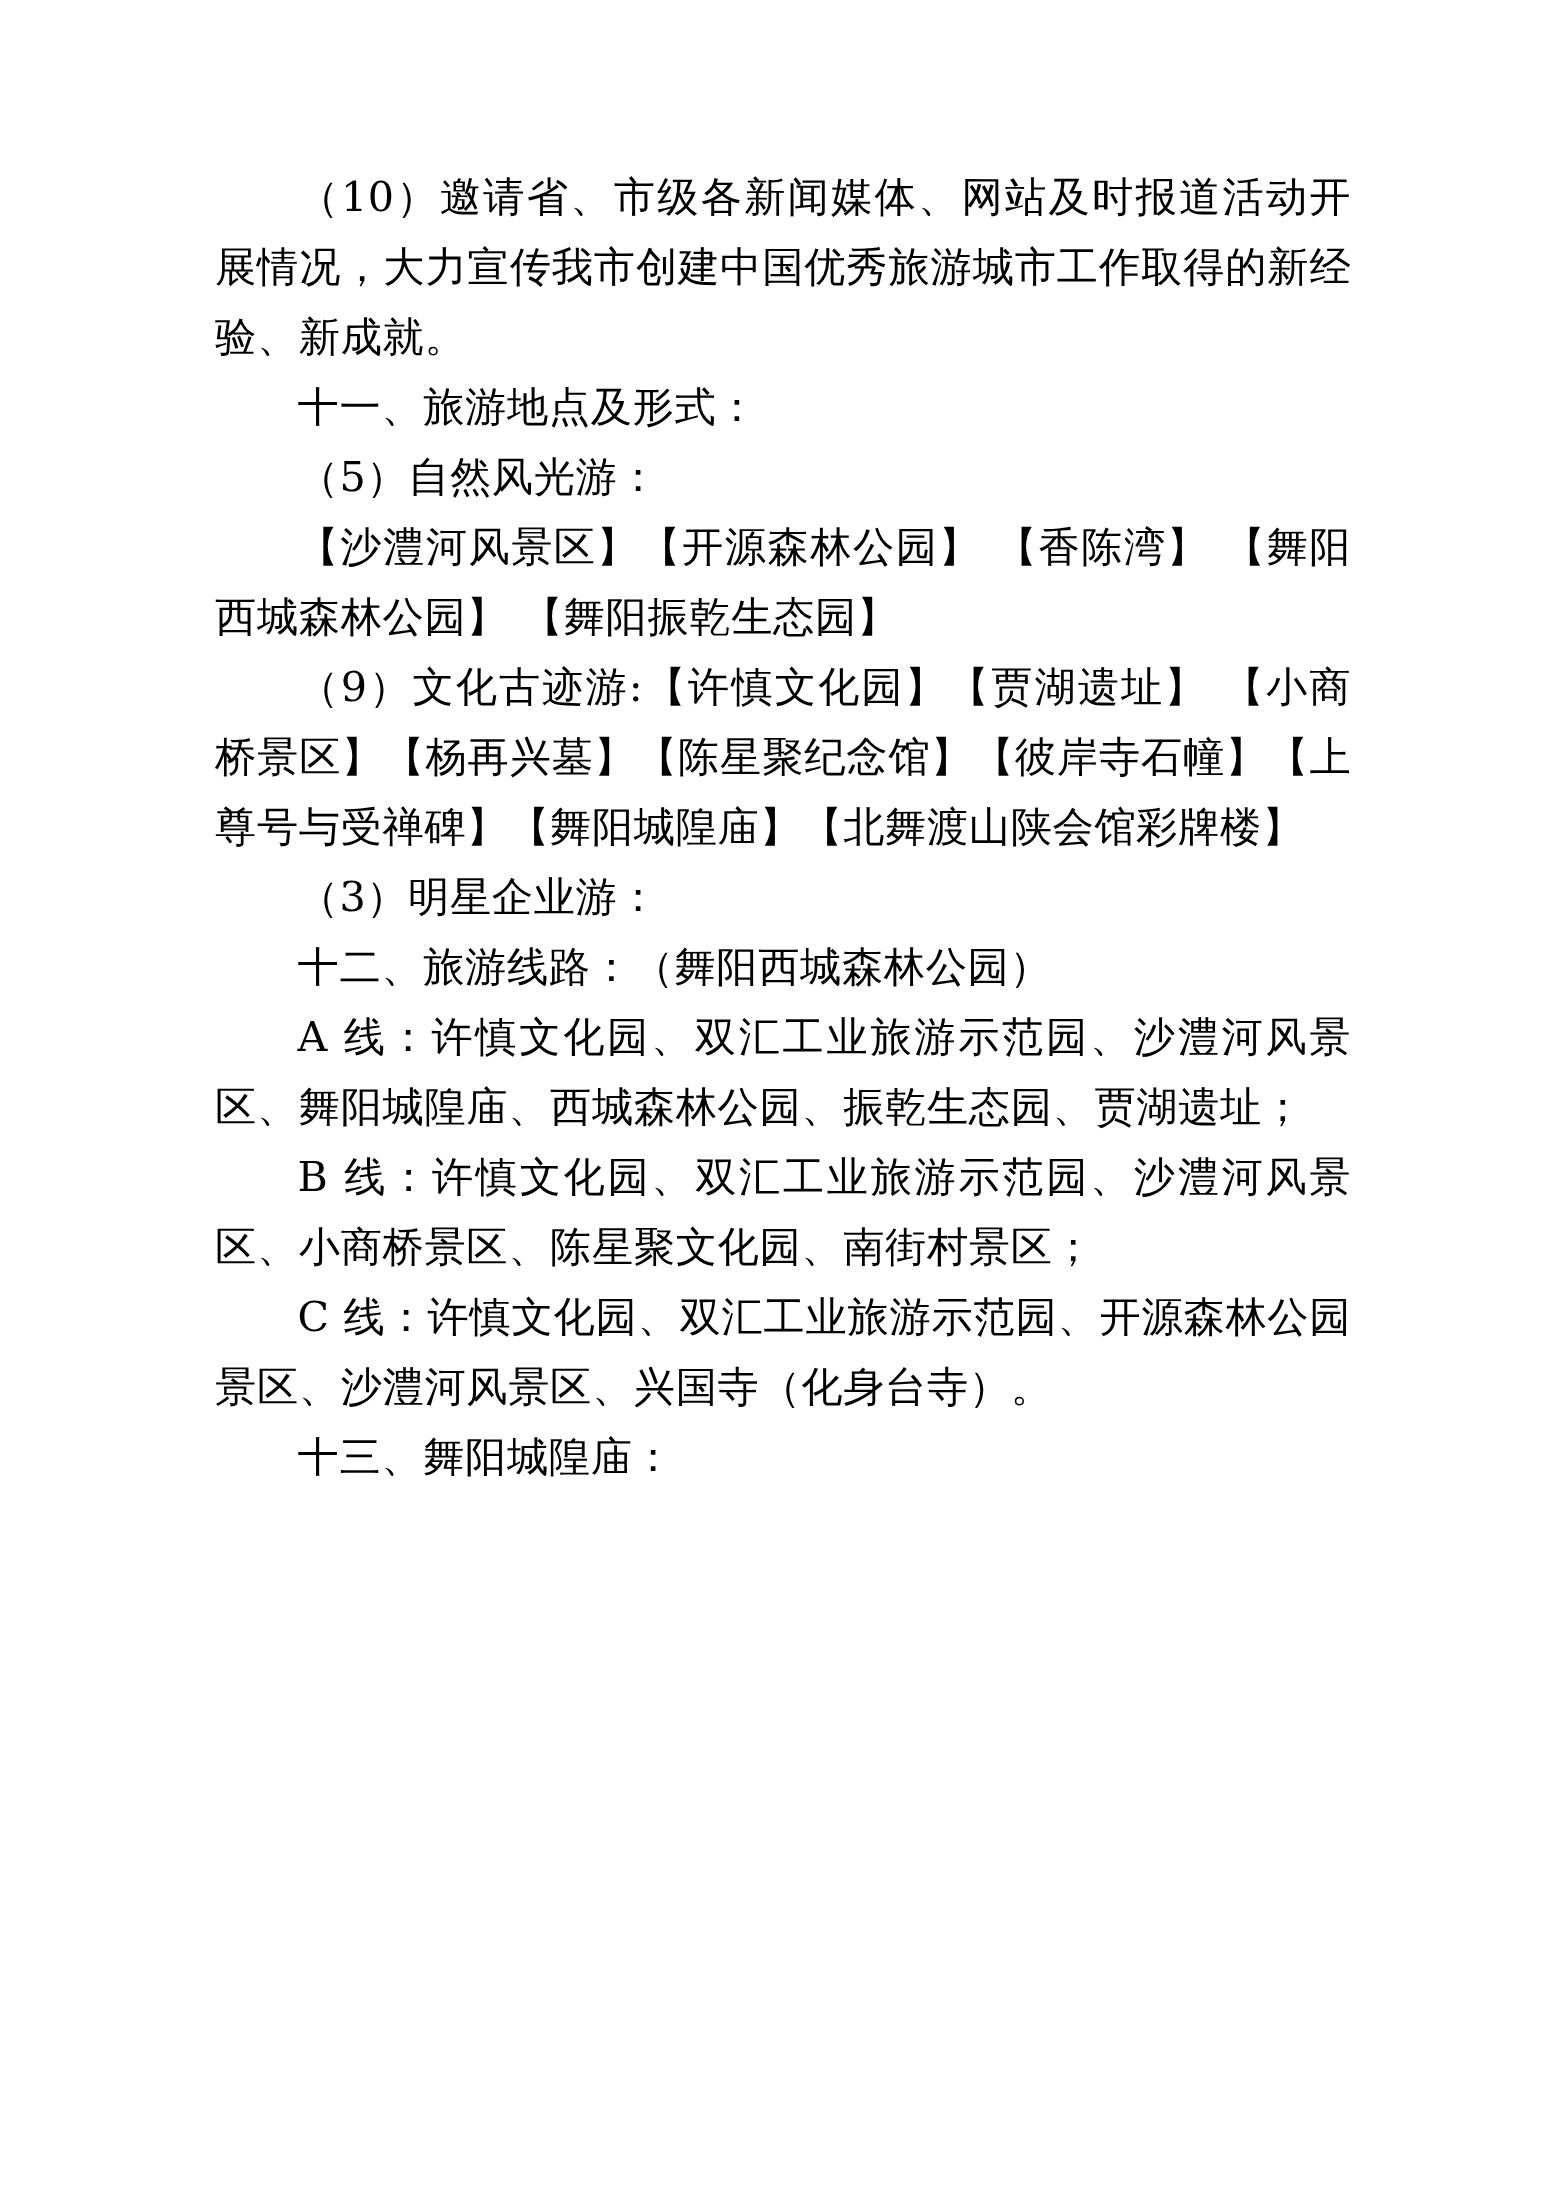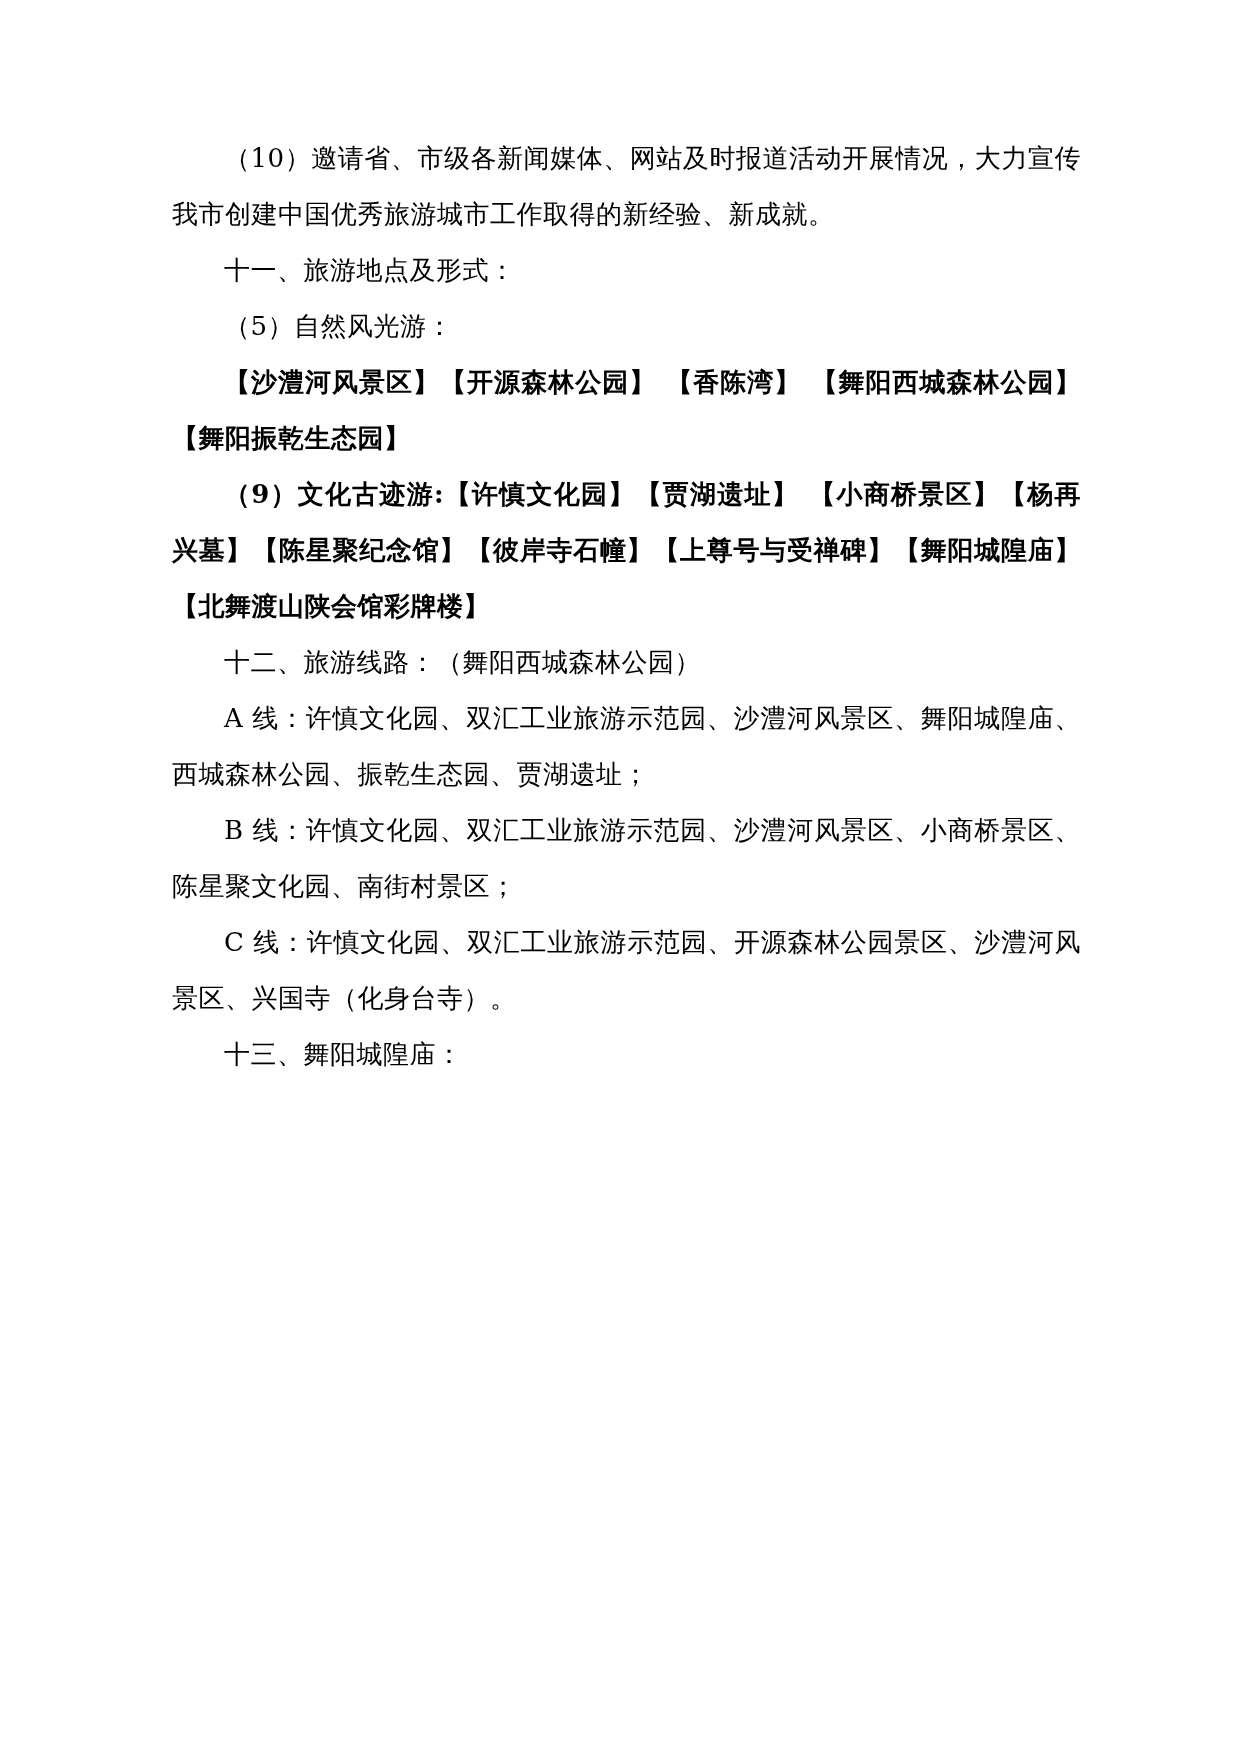--- a/index.html
+++ b/index.html
@@ -14,44 +14,45 @@
     color: #000000;
   }
   .page {
     position: relative;
     width: 1241px;
     height: 1754px;
     box-sizing: border-box;
     padding: 130px 160px 90px 172px;
   }
   .doc-body {
-    font-size: 26px;
+    font-size: 33px;
     line-height: 56px;
     letter-spacing: 0.5px;
     text-align: justify;
     text-justify: inter-ideograph;
   }
   .para {
     margin: 0;
     text-indent: 2em;
     white-space: normal;
   }
   .para.bold {
-    font-weight: 700;
+    font-weight: 400;
   }
 </style>
 </head>
 <body>
 
 <div class="page">
   <div class="doc-body">
     <p class="para">（10）邀请省、市级各新闻媒体、网站及时报道活动开展情况，大力宣传我市创建中国优秀旅游城市工作取得的新经验、新成就。</p>
     <p class="para">十一、旅游地点及形式：</p>
     <p class="para">（5）自然风光游：</p>
     <p class="para bold">【沙澧河风景区】【开源森林公园】 【香陈湾】 【舞阳西城森林公园】 【舞阳振乾生态园】</p>
     <p class="para bold">（9）文化古迹游:【许慎文化园】【贾湖遗址】 【小商桥景区】【杨再兴墓】【陈星聚纪念馆】【彼岸寺石幢】【上尊号与受禅碑】【舞阳城隍庙】【北舞渡山陕会馆彩牌楼】</p>
+    <p class="para">（3）明星企业游：</p>
     <p class="para">十二、旅游线路：（舞阳西城森林公园）</p>
     <p class="para">A 线：许慎文化园、双汇工业旅游示范园、沙澧河风景区、舞阳城隍庙、西城森林公园、振乾生态园、贾湖遗址；</p>
     <p class="para">B 线：许慎文化园、双汇工业旅游示范园、沙澧河风景区、小商桥景区、陈星聚文化园、南街村景区；</p>
     <p class="para">C 线：许慎文化园、双汇工业旅游示范园、开源森林公园景区、沙澧河风景区、兴国寺（化身台寺）。</p>
     <p class="para">十三、舞阳城隍庙：</p>
   </div>
 </div>
 
 </body></html>

